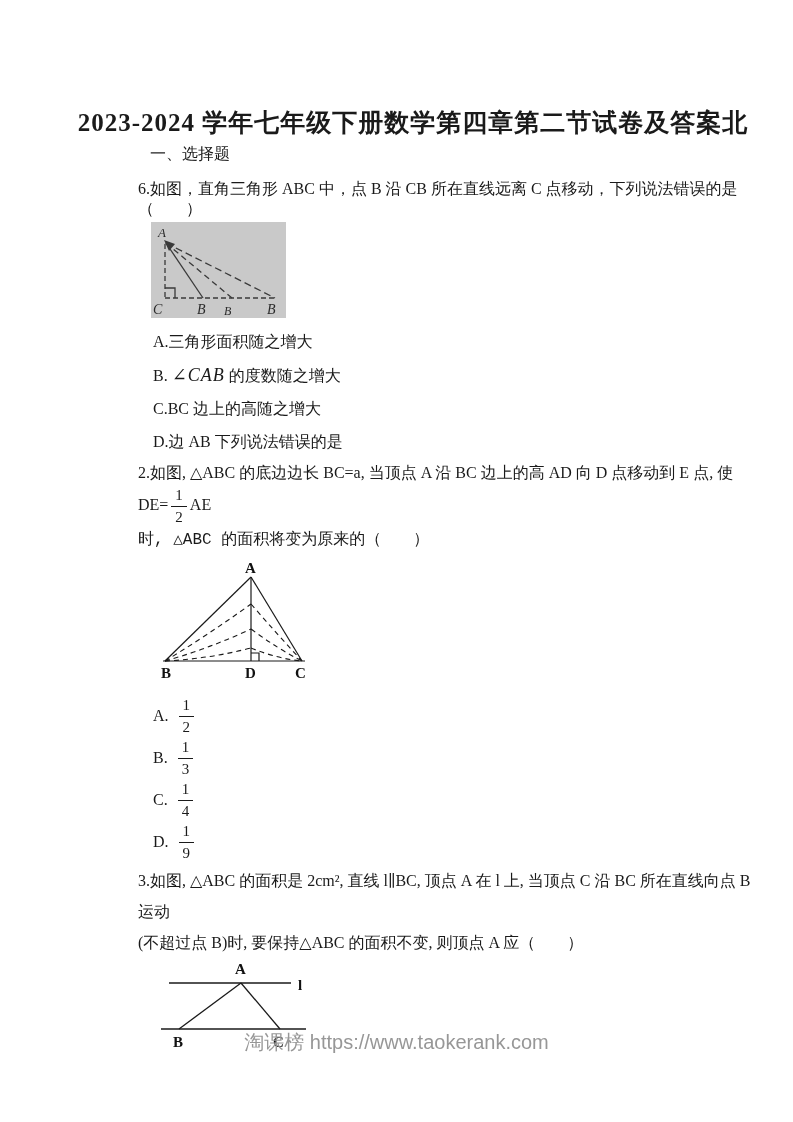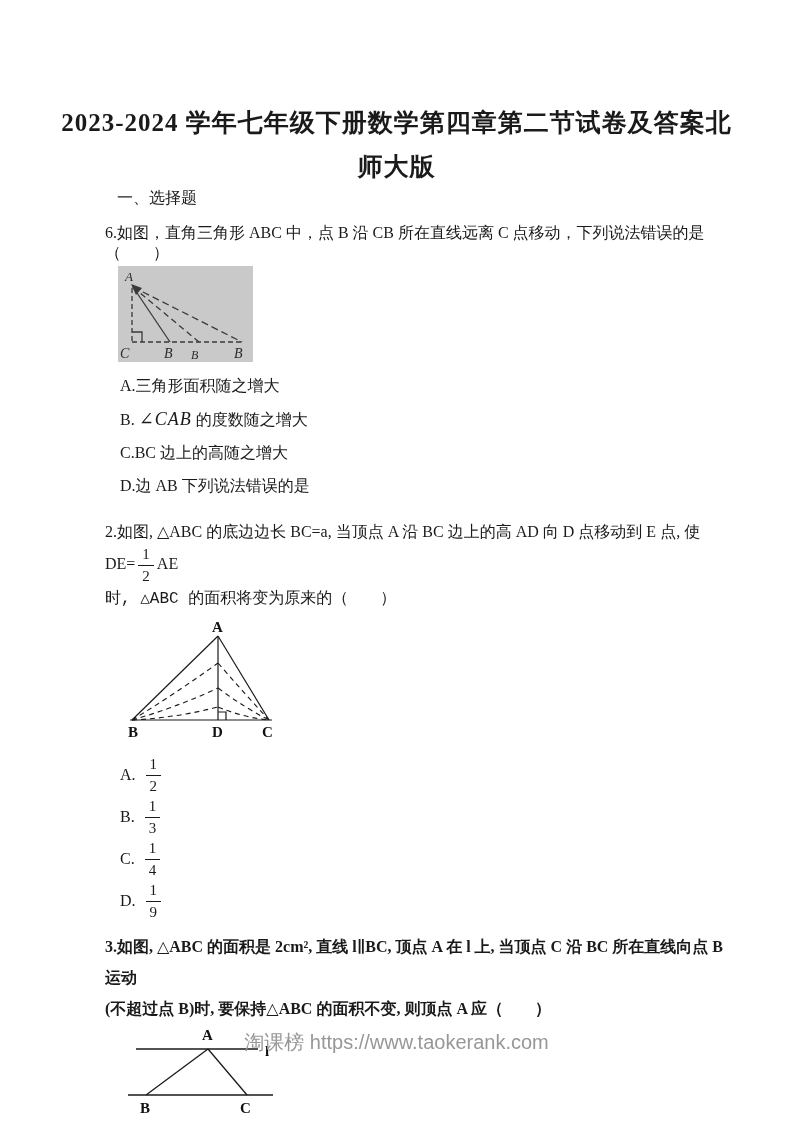--- a/index.html
+++ b/index.html
@@ -26,23 +26,23 @@
     margin: 0 0 16px 117px;
     font-size: 16px;
     line-height: 18px;
   }
   .qtext {
     margin: 15px 0 0 105px;
     font-size: 16px;
     line-height: 20px;
     width: 600px;
   }
-  .q2text { margin-top: 24px; line-height: 26px; width: 620px; }
+  .q2text { margin-top: 9px; line-height: 26px; width: 620px; }
   .q2text .l2 { display: block; font-family: Liberation Mono, monospace; }
-  .q3text { margin-top: 9px; line-height: 31px; width: 630px; font-weight: bold; }
+  .q3text { margin-top: 2px; line-height: 31px; width: 630px; }
   .q3text .l1, .q3text .l2 { display: block; }
   .fig1 { display: block; margin: 3px 0 0 118px; }
   .fig2 { display: block; margin: 8px 0 0 128px; }
   .fig3 { display: block; margin: 0 0 0 128px; }
   .opt {
     margin: 15px 0 0 120px;
     font-size: 16px;
     line-height: 18px;
   }
   .opt-first { }
@@ -78,25 +78,24 @@
     left: 0;
     width: 100%;
     text-align: center;
     font-family: "Liberation Sans", "DejaVu Sans", sans-serif;
     font-size: 20px;
   }
 </style>
 </head>
 <body>
 
-<div class="page" style="color: rgb(26, 26, 26);">
+<div class="page" style="color: rgb(26, 26, 26); padding-left: 33px;">
 
   <div class="title">
     <span class="tline">2023-2024 学年七年级下册数学第四章第二节试卷及答案北</span>
-    <span class="tline">师大版</span>
   </div>
 
   <div class="section">一、选择题</div>
 
   <p class="qtext">6.如图，直角三角形 ABC 中，点 B 沿 CB 所在直线远离 C 点移动，下列说法错误的是（　　）</p>
 
   <svg class="fig1" width="135" height="96" viewBox="0 0 135 96" xmlns="http://www.w3.org/2000/svg">
     <rect x="0" y="0" width="135" height="96" fill="#c9c9c9"></rect>
     <g stroke="#3a3a3a" stroke-width="1.3" fill="none">
       <line x1="14" y1="22" x2="14" y2="76" stroke-dasharray="5,3"></line>

